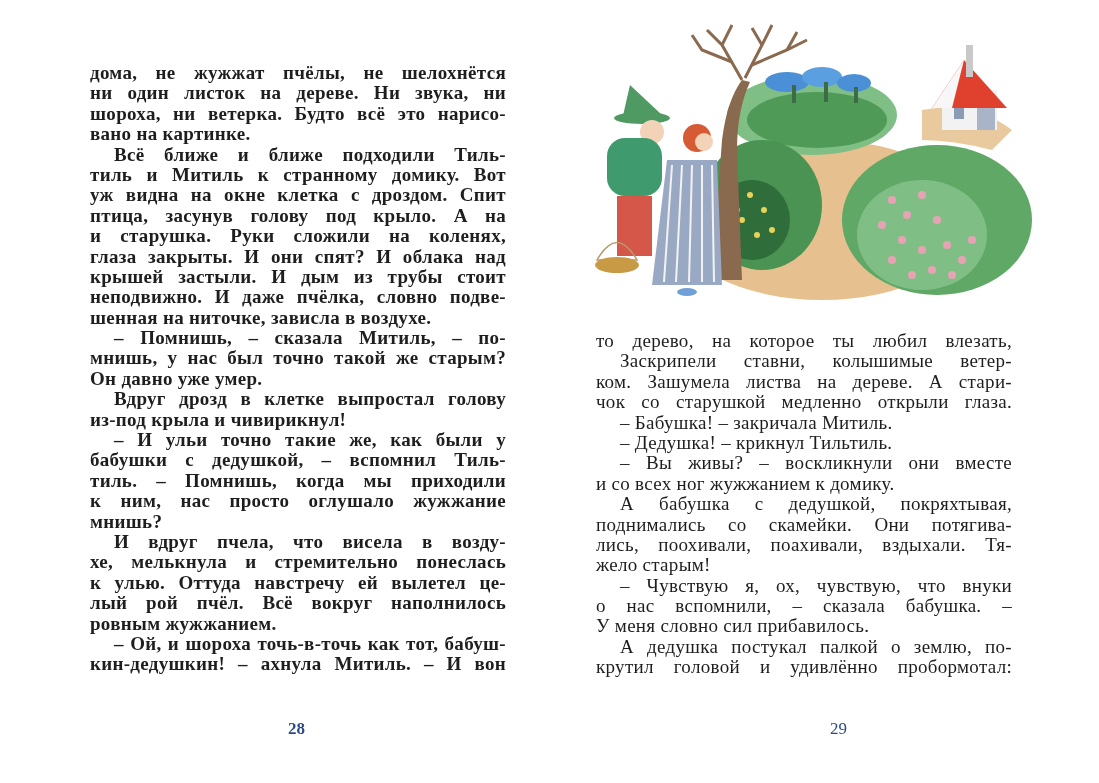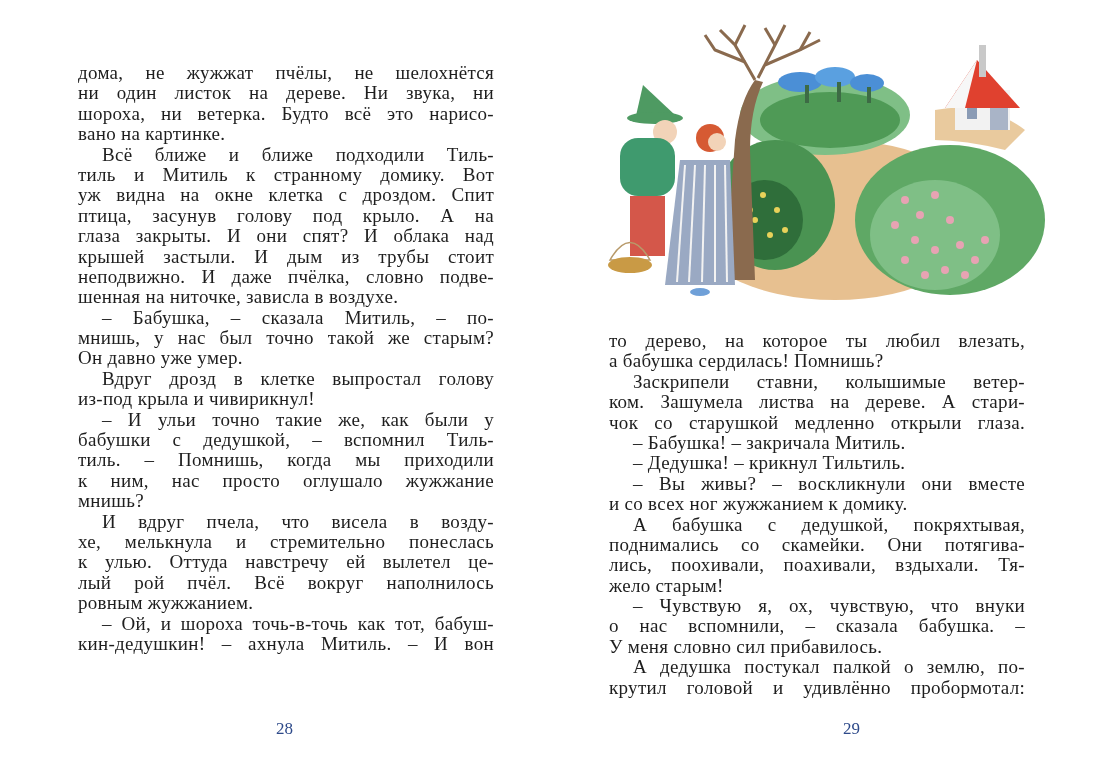--- a/index.html
+++ b/index.html
@@ -1,20 +1,20 @@
 <!DOCTYPE html>
 <html><head>
 <meta charset="utf-8">
 <style>
   html, body { margin:0; padding:0; background:#ffffff; }
   body { width:1099px; height:783px; position:relative; overflow:hidden;
          font-family:"DejaVu Serif", "Liberation Serif", serif; color:#1e1e1e; }
   .page { position:absolute; top:0; height:783px; }
-  .page-left { left:4px; width:549px; }
-  .page-right { left:548px; width:550px; }
+  .page-left { left:16px; width:549px;font-weight:bold; }
+  .page-right { left:535px; width:550px; }
   .text-block { position:absolute; font-family:"Liberation Serif","DejaVu Serif",serif;
                 font-size:19px; line-height:20.4px; letter-spacing:0.3px; }
   .left-text { left:74px; top:63px; width:416px; }
   .right-text { left:61px; top:331px; width:416px; }
   .line { display:block; text-align:justify; text-align-last:justify; white-space:nowrap; height:20.4px; }
   .line.last { text-align-last:left; }
   .line.indent { padding-left:24px; }
   .page-number { position:absolute; top:719px; font-family:"Liberation Serif","DejaVu Serif",serif;
                  font-size:17px; color:#2e4a8a; }
   .pn-left { left:272px;text-align:right; }
@@ -27,25 +27,26 @@
 <div class="page page-left">
   <div class="text-block left-text" id="left-text">
       <span class="line">дома, не жужжат пчёлы, не шелохнётся</span>
       <span class="line">ни один листок на дереве. Ни звука, ни</span>
       <span class="line">шороха, ни ветерка. Будто всё это нарисо-</span>
       <span class="line last">вано на картинке.</span>
       <span class="line indent">Всё ближе и ближе подходили Тиль-</span>
       <span class="line">тиль и Митиль к странному домику. Вот</span>
       <span class="line">уж видна на окне клетка с дроздом. Спит</span>
       <span class="line">птица, засунув голову под крыло. А на</span>
+      <span class="line">и старушка. Руки сложили на коленях,</span>
       <span class="line">глаза закрыты. И они спят? И облака над</span>
       <span class="line">крышей застыли. И дым из трубы стоит</span>
       <span class="line">неподвижно. И даже пчёлка, словно подве-</span>
       <span class="line last">шенная на ниточке, зависла в воздухе.</span>
-      <span class="line indent">– Бабушка, – сказала Митиль, – по-</span>
+      <span class="line indent">– Помнишь, – сказала Митиль, – по-</span>
       <span class="line">мнишь, у нас был точно такой же старым?</span>
       <span class="line last">Он давно уже умер.</span>
       <span class="line indent">Вдруг дрозд в клетке выпростал голову</span>
       <span class="line last">из-под крыла и чивирикнул!</span>
       <span class="line indent">– И ульи точно такие же, как были у</span>
       <span class="line">бабушки с дедушкой, – вспомнил Тиль-</span>
       <span class="line">тиль. – Помнишь, когда мы приходили</span>
       <span class="line">к ним, нас просто оглушало жужжание</span>
       <span class="line last">мнишь?</span>
       <span class="line indent">И вдруг пчела, что висела в возду-</span>
@@ -141,21 +142,20 @@
           <line x1="90" y1="145" x2="84" y2="262"></line>
         <line x1="100" y1="145" x2="97" y2="262"></line>
           <line x1="110" y1="145" x2="110" y2="262"></line>
         <line x1="120" y1="145" x2="122" y2="262"></line>
       </g>
       <ellipse cx="95" cy="272" rx="10" ry="4" fill="#6fa0d8"></ellipse>
     </svg>
   </div>
   <div class="text-block right-text" id="right-text">
       <span class="line">то дерево, на которое ты любил влезать,</span>
-      <span class="line last">а бабушка сердилась! Помнишь?</span>
       <span class="line indent">Заскрипели ставни, колышимые ветер-</span>
       <span class="line">ком. Зашумела листва на дереве. А стари-</span>
       <span class="line">чок со старушкой медленно открыли глаза.</span>
       <span class="line indent last">– Бабушка! – закричала Митиль.</span>
       <span class="line indent last">– Дедушка! – крикнул Тильтиль.</span>
       <span class="line indent">– Вы живы? – воскликнули они вместе</span>
       <span class="line last">и со всех ног жужжанием к домику.</span>
       <span class="line indent">А бабушка с дедушкой, покряхтывая,</span>
       <span class="line">поднимались со скамейки. Они потягива-</span>
       <span class="line">лись, поохивали, поахивали, вздыхали. Тя-</span>

